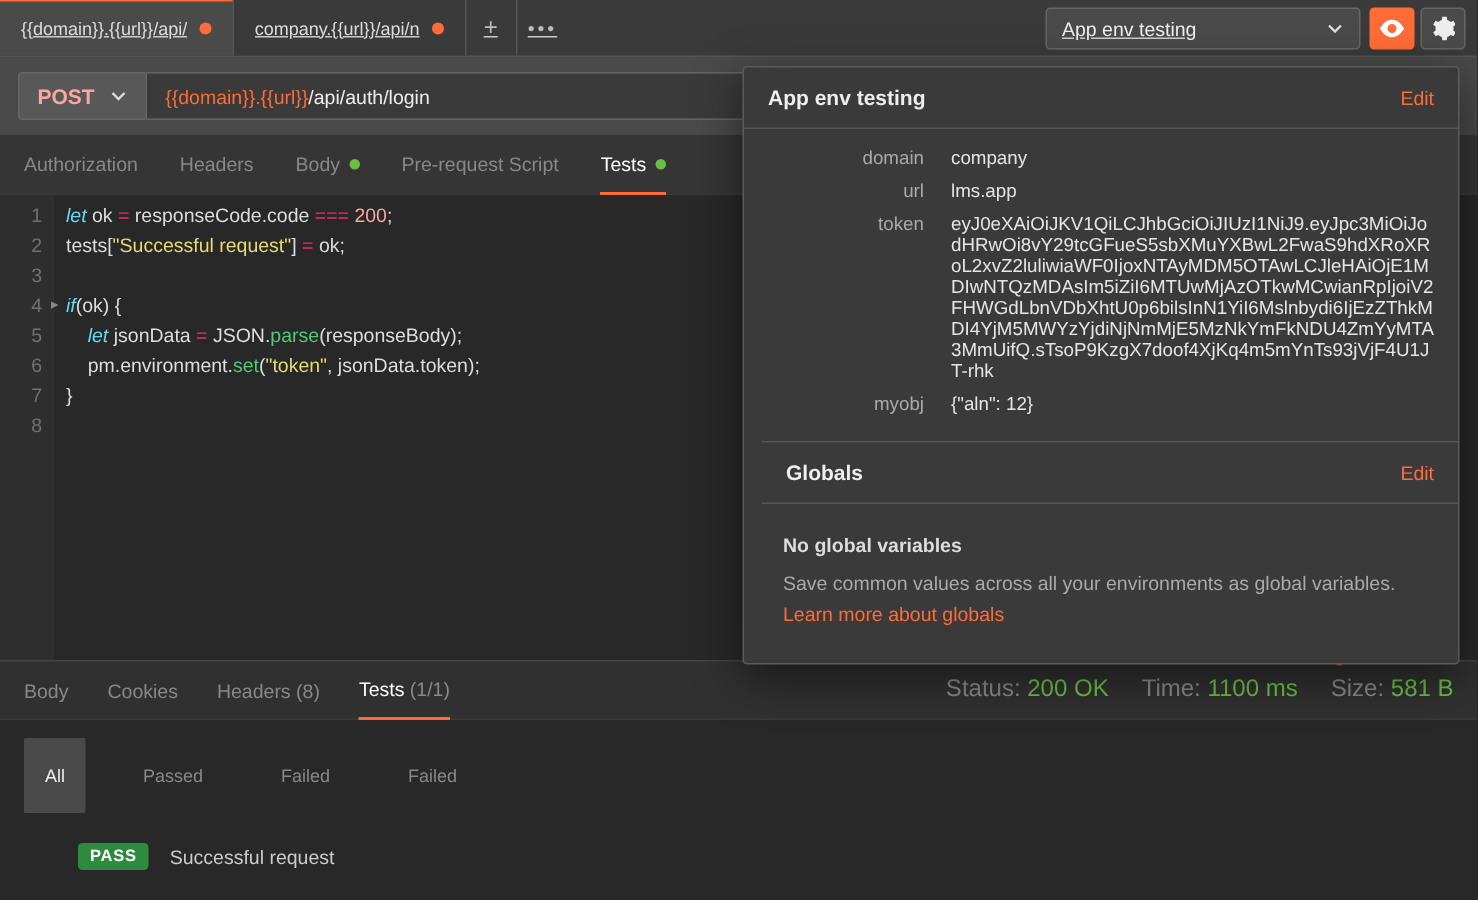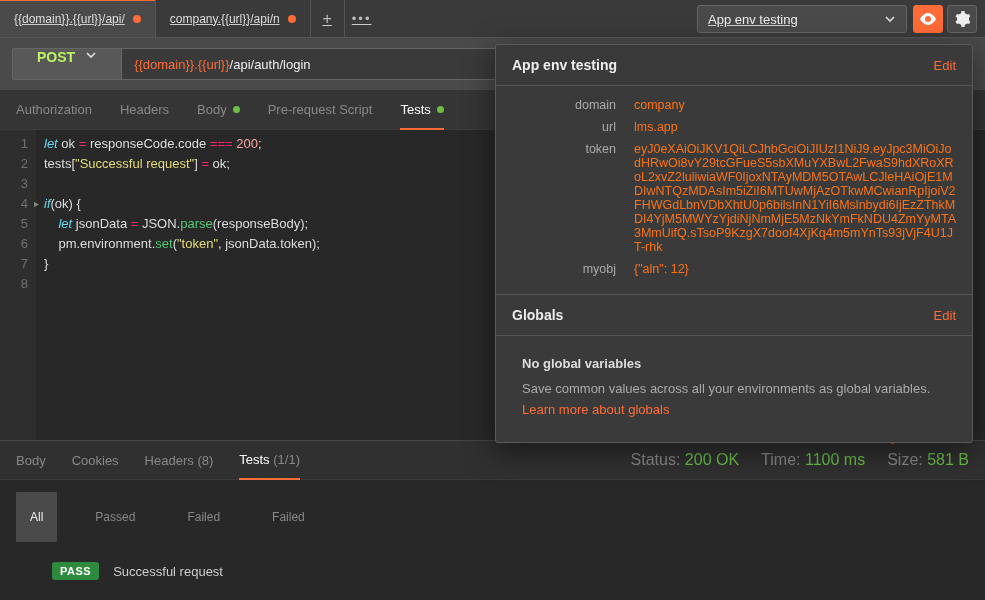--- a/index.html
+++ b/index.html
@@ -13,21 +13,21 @@
   .tab .dot { width:8px; height:8px; border-radius:50%; background:#ff6c37; flex:none; }
   .newtab { width:34px; display:flex; align-items:center; justify-content:center; color:#bbb; font-size:16px; border-right:1px solid #555; cursor:pointer;}
   .ellipsis-btn { width:34px; display:flex; align-items:center; justify-content:center; color:#bbb; letter-spacing:2px; cursor:pointer;}
   .tabstrip .spacer { flex:1; }
   .env-select { display:flex; align-items:center; background:#4a4a4a; border:1px solid #666; border-radius:3px; height:28px; margin:5px 6px 5px 0; padding:0 10px; min-width:210px; cursor:pointer; color:#eee; justify-content:space-between; }
   .iconbtn { width:30px; height:28px; margin:5px 4px 5px 0; background:#4a4a4a; border:1px solid #666; border-radius:3px; display:flex; align-items:center; justify-content:center; cursor:pointer; color:#eee; }
   .iconbtn.active { background:#ff6c37; border-color:#ff6c37; color:#fff; }
 
   
   .reqline { height:52px; background:#4a4a4a; display:flex; align-items:stretch; padding:10px 12px; gap:0; }
-  .method { background:#585858; border:1px solid #666; border-right:none; border-radius:3px 0 0 3px; padding:0 24px; display:flex; align-items:flex-start; gap:10px; color:#bef264; font-weight:600; font-size:14px; cursor:pointer; }
+  .method { background:#585858; border:1px solid #666; border-right:none; border-radius:3px 0 0 3px; padding:0 12px; display:flex; align-items:center; gap:10px; color:#fca5a5; font-weight:600; font-size:14px; cursor:pointer; }
   .urlbox { flex:1; background:#3a3a3a; border:1px solid #666; border-radius:0 3px 3px 0; display:flex; align-items:center; padding:0 12px; font-size:13px; color:#eee; }
   .urlbox .var { color:#ff6c37; }
 
   
   .subnav { height:40px; display:flex; align-items:center; gap:28px; padding:0 16px; border-bottom:1px solid #3a3a3a; background:#353535; }
   .subnav .item { color:#888; cursor:pointer; font-size:13px; display:flex; align-items:center; gap:6px; padding:11px 0; }
   .subnav .item.active { color:#fff; border-bottom:2px solid #ff6c37; margin-bottom:-1px; }
   .gdot { width:7px; height:7px; border-radius:50%; background:#6bbf47; }
 
   
@@ -57,21 +57,21 @@
   .testrow { display:flex; align-items:center; gap:14px; padding:8px 16px;margin-left:36px; }
   .passbadge { background:#2e8b3d; color:#fff; font-size:11px; font-weight:600; padding:3px 8px; border-radius:3px; letter-spacing:.5px; }
 
   
   .panel { position:absolute; top:44px; right:12px; width:478px; background:#3a3a3a; border:1px solid #5a5a5a; border-radius:3px; box-shadow:0 8px 30px rgba(0,0,0,.5); z-index:10; }
   .panel .sec-head { display:flex; justify-content:space-between; align-items:center; padding:12px 16px; border-bottom:1px solid #555; }
   .panel .sec-head .title { color:#eee; font-weight:600; font-size:14px; }
   .panel .sec-head .edit { color:#ff6c37; font-size:13px; cursor:pointer; }
   .kv { display:flex; padding:4px 16px; font-size:12.5px; }
   .kv .k { width:122px; text-align:right; color:#aaa; padding-right:18px; flex:none; }
-  .kv .v { color:#f97316; word-break:break-all; }
+  .kv .v { color:#e5e5e5; word-break:break-all; }
   .panel .globals-empty { text-align:left; padding:18px 26px 22px; color:#aaa; font-size:13px; line-height:1.6; }
   .panel .globals-empty .hd { color:#ddd; font-weight:600; margin-bottom:4px; }
   .panel .globals-empty a { color:#ff6c37; text-decoration:none; }
 
   .set-global { position:absolute; top:432px; right:24px; color:#ff6c37; font-size:11px; cursor:pointer; }
 
   svg { display:block; }
   .truncate { white-space:nowrap; overflow:hidden; text-overflow:ellipsis; }
 </style>
 </head>
@@ -202,21 +202,21 @@
       </div>
     <div class="kv">
         <div class="k">token</div>
         <div class="v">eyJ0eXAiOiJKV1QiLCJhbGciOiJIUzI1NiJ9.eyJpc3MiOiJodHRwOi8vY29tcGFueS5sbXMuYXBwL2FwaS9hdXRoXRoL2xvZ2luliwiaWF0IjoxNTAyMDM5OTAwLCJleHAiOjE1MDIwNTQzMDAsIm5iZiI6MTUwMjAzOTkwMCwianRpIjoiV2FHWGdLbnVDbXhtU0p6bilsInN1YiI6Mslnbydi6IjEzZThkMDI4YjM5MWYzYjdiNjNmMjE5MzNkYmFkNDU4ZmYyMTA3MmUifQ.sTsoP9KzgX7doof4XjKq4m5mYnTs93jVjF4U1JT-rhk</div>
       </div>
     <div class="kv">
         <div class="k">myobj</div>
         <div class="v">{"aln": 12}</div>
       </div>
   </div>
-  <div class="sec-head" style="border-top:1px solid #555;">
+  <div class="sec-head" style="border-top:1px solid #555;margin-left:12px;">
     <span class="title">Globals</span>
     <span class="edit">Edit</span>
   </div>
   <div class="globals-empty">
     <div class="hd">No global variables</div>
     <span>Save common values across all your environments as global variables. </span><a>Learn more about globals</a>
   </div>
 </div>
 
 <span class="set-global">Set a global variable</span>

